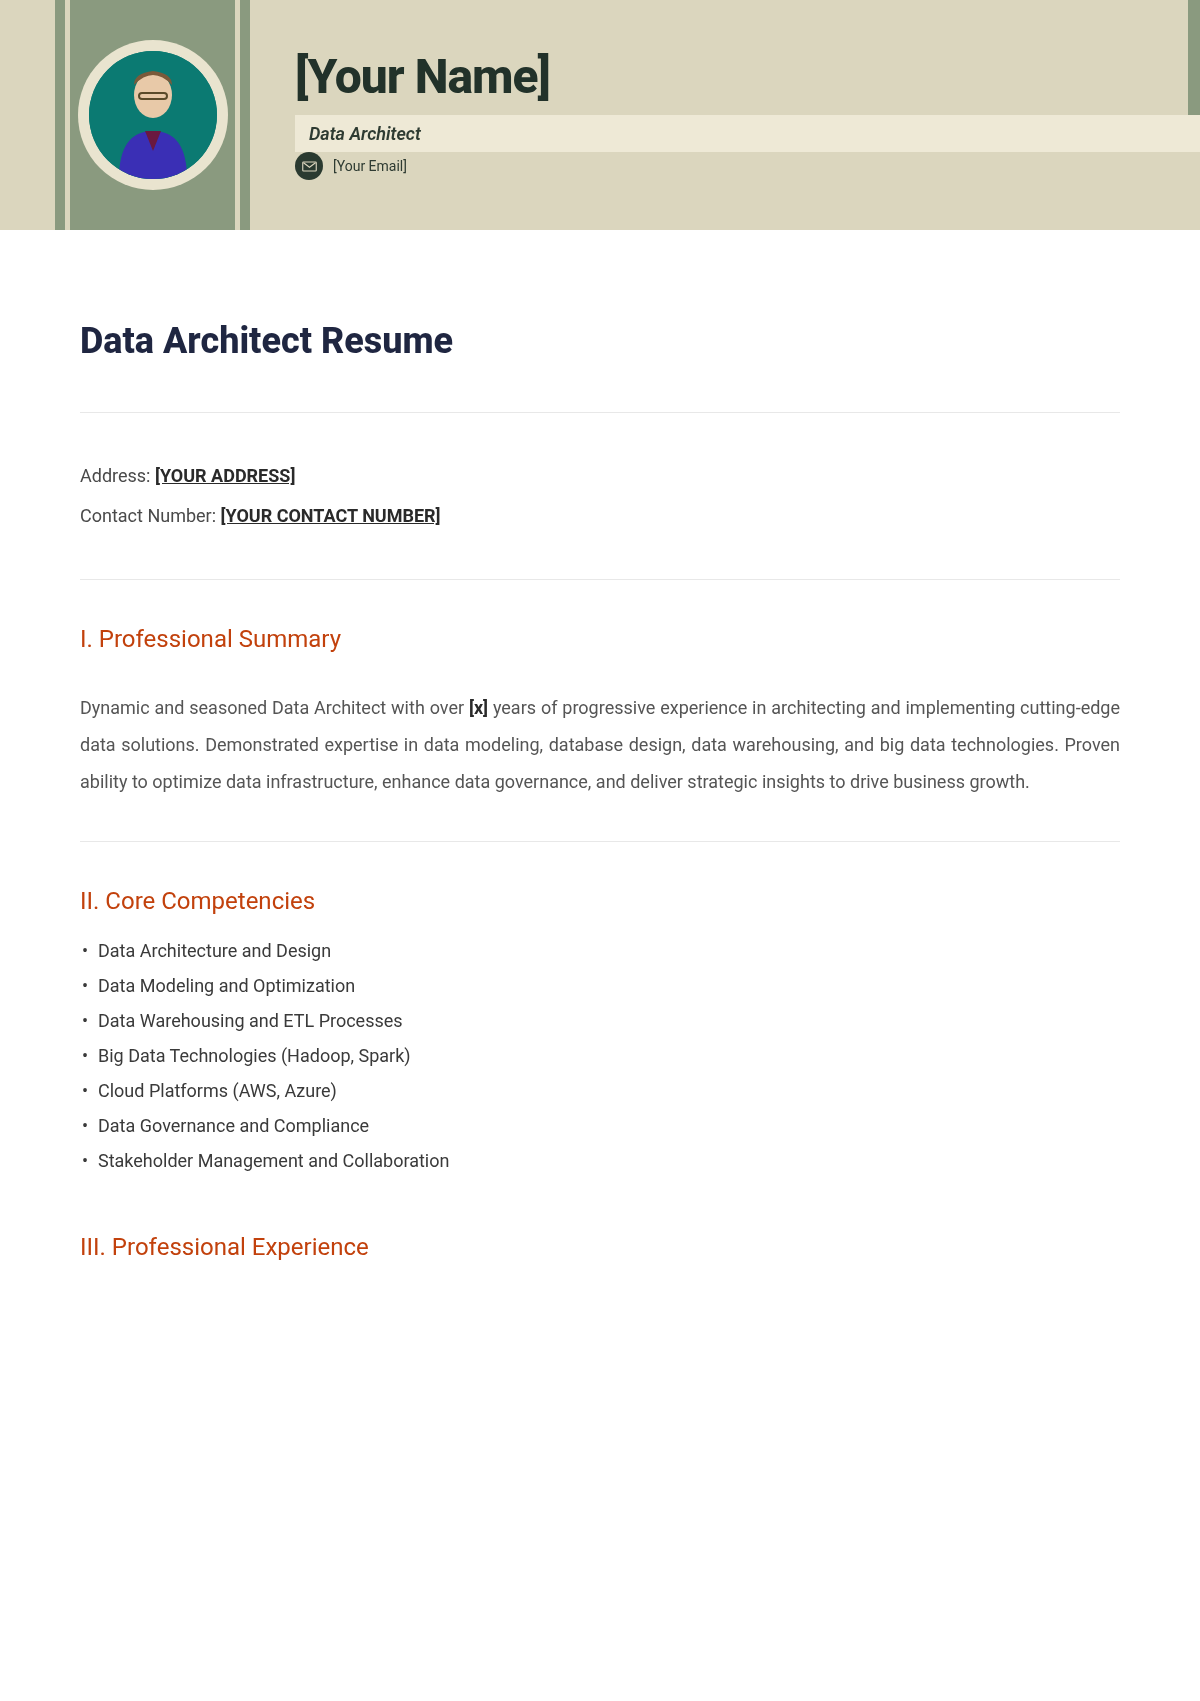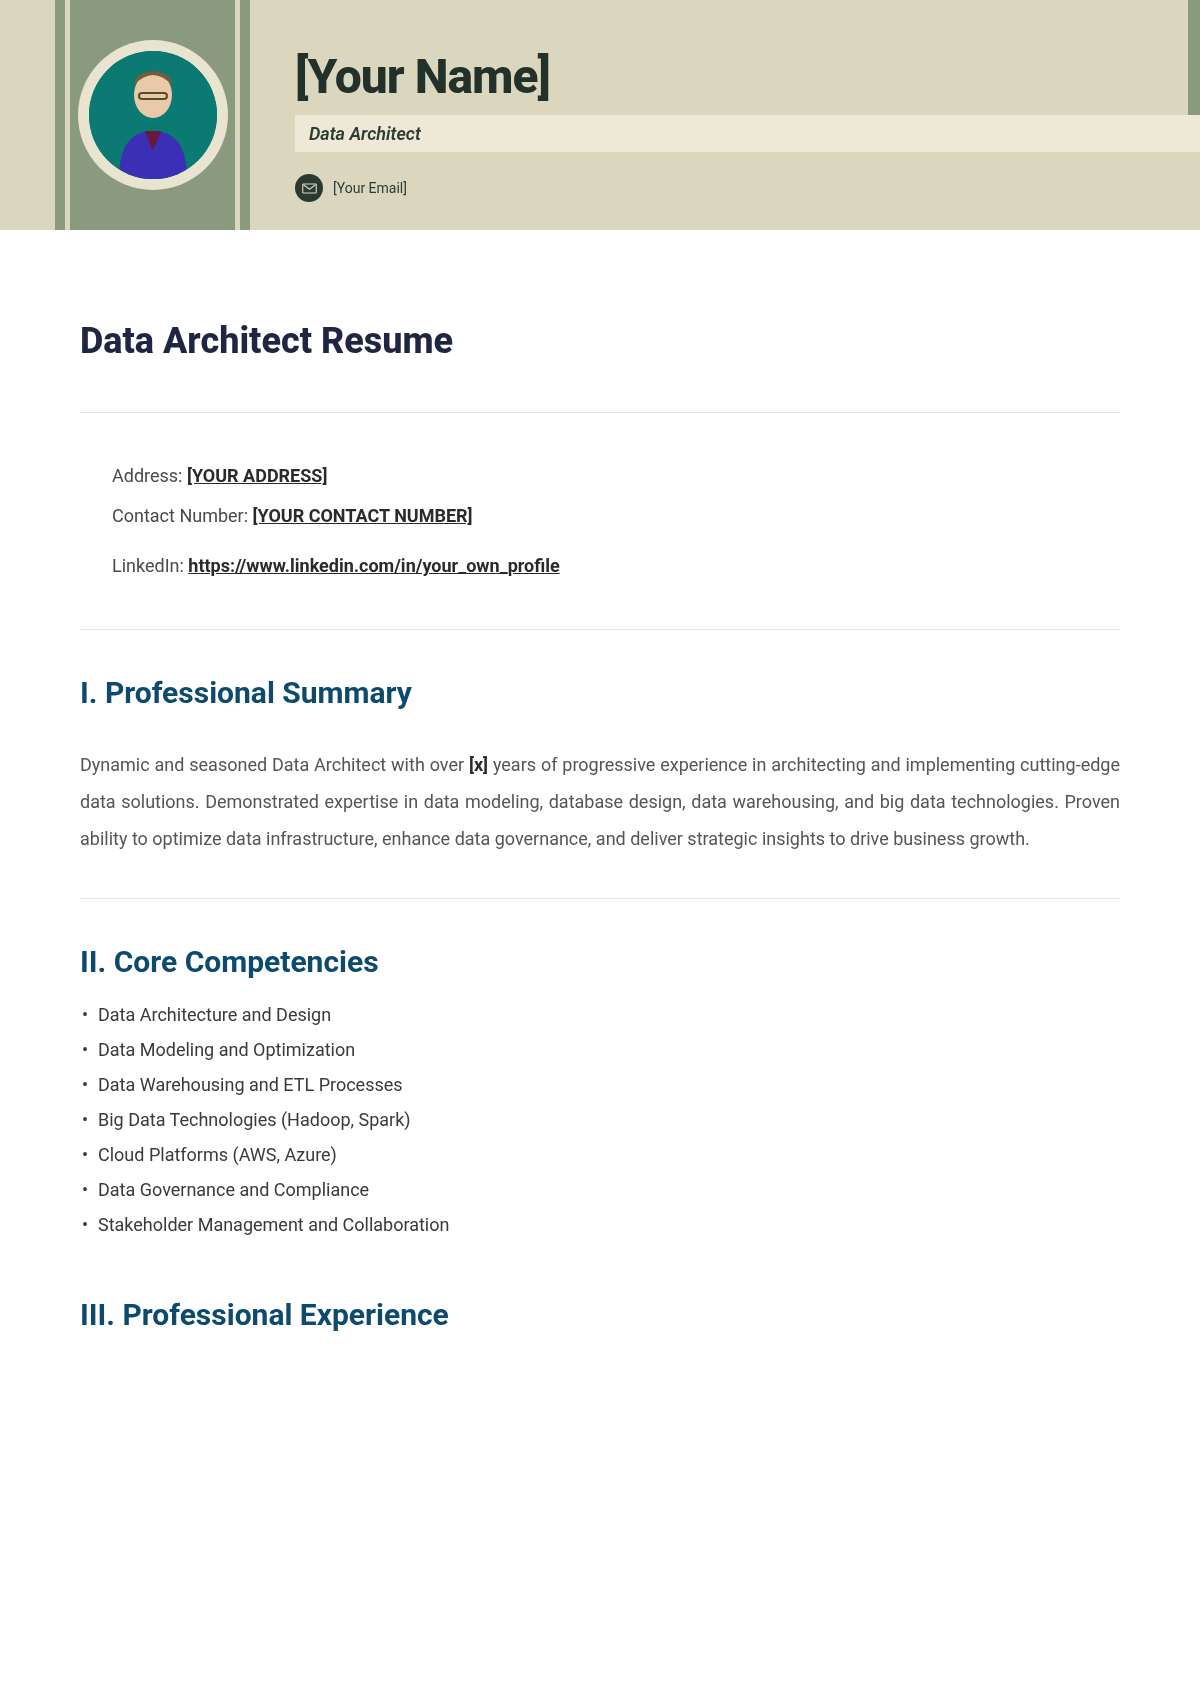--- a/index.html
+++ b/index.html
@@ -75,21 +75,20 @@
     margin-top: 10px;
     background: #eee9d6;
     padding: 8px 14px;
     font-size: 18px;
     font-style: italic;
     font-weight: 600;
     color: #2e3b32;
     width: 916px;
   }
   .email-row {
-    margin-top: 22px;
     display: flex;
     align-items: center;
     gap: 10px;
     font-size: 14px;
     color: #2e3b32;
   }
   .email-icon {
     width: 28px;
     height: 28px;
     border-radius: 50%;
@@ -122,26 +121,26 @@
     border-top: 1px solid #e8e8e8;
     margin: 0 0 45px 0;
   }
   .contact-block {
     font-size: 18px;
     color: #4a4a4a;
     line-height: 2.0;
     margin-bottom: 45px;
   }
   .contact-row { margin-bottom: 4px; }
-  .contact-row .lbl { font-weight: 400; margin-left: 32px; }
+  .contact-row .lbl { font-weight: 400; }
   .contact-row .val { font-weight: 700; color: #2a2a2a; text-decoration: underline; }
   .section-title {
-    font-size: 30px;
-    font-weight: 700;
-    color: #0c4a6e;
+    font-size: 24px;
+    font-weight: 400;
+    color: #c2410c;
     margin-bottom: 18px;
   }
   .summary-text {
     font-size: 18px;
     color: #555;
     line-height: 2.05;
     text-align: justify;
     margin-bottom: 40px;
     margin-top: 37px;
   }
@@ -202,23 +201,20 @@
   <h1 class="doc-title">Data Architect Resume</h1>
   <hr class="sep">
 
   <div class="contact-block">
     <div class="contact-row">
       <span class="lbl">Address: </span><span class="val">[YOUR ADDRESS]</span>
     </div>
     <div class="contact-row">
       <span class="lbl">Contact Number: </span><span class="val">[YOUR CONTACT NUMBER]</span>
     </div>
-    <div class="contact-row" style="margin-top:14px">
-      <span class="lbl">LinkedIn: </span><span class="val">https://www.linkedin.com/in/your_own_profile</span>
-    </div>
   </div>
 
   <hr class="sep">
 
   <h2 class="section-title">I. Professional Summary</h2>
   <p class="summary-text">
     <span>Dynamic and seasoned Data Architect with over </span><span class="ph">[x]</span><span> years of progressive experience in architecting and implementing cutting-edge data solutions. Demonstrated expertise in data modeling, database design, data warehousing, and big data technologies. Proven ability to optimize data infrastructure, enhance data governance, and deliver strategic insights to drive business growth.</span>
   </p>
 
   <hr class="sep">

